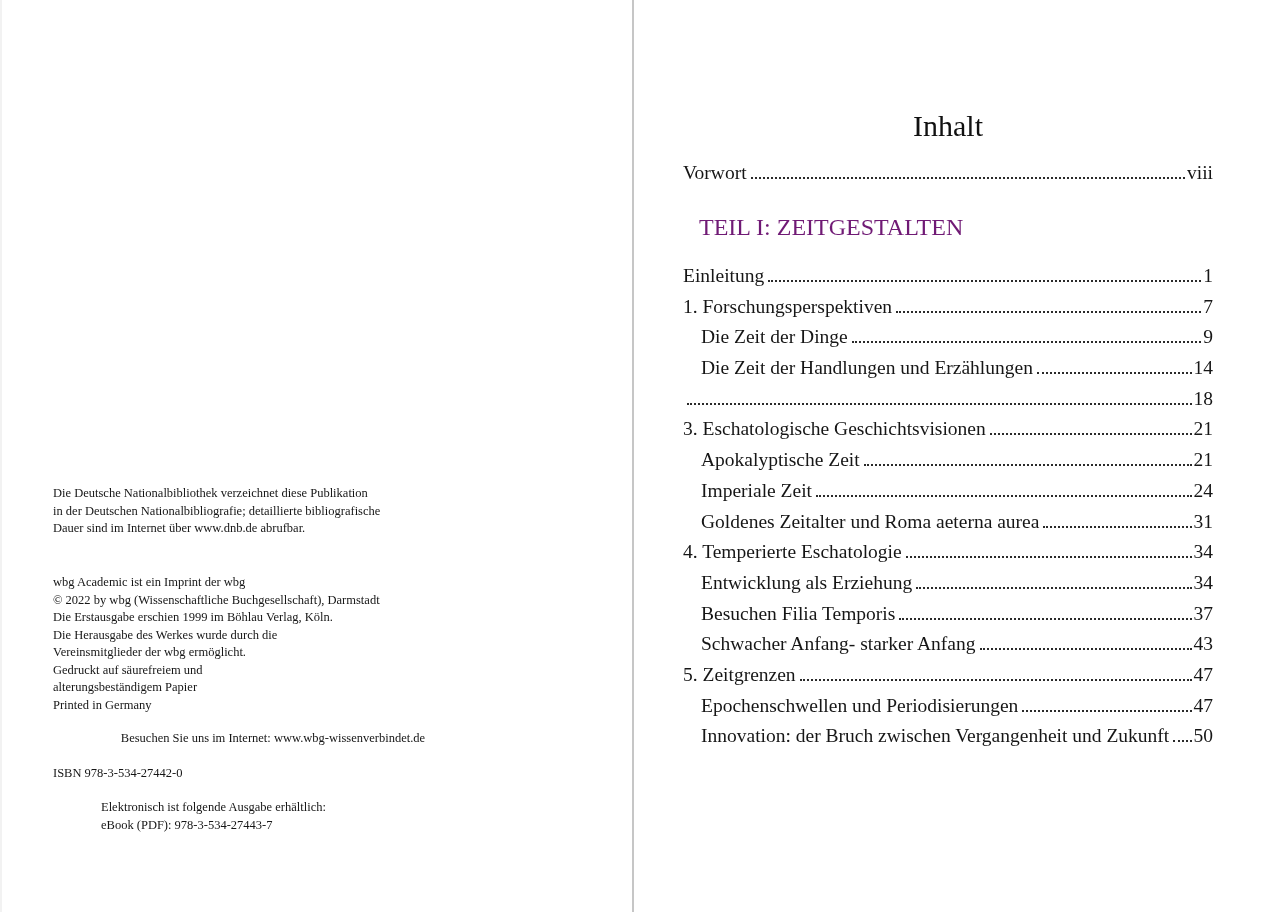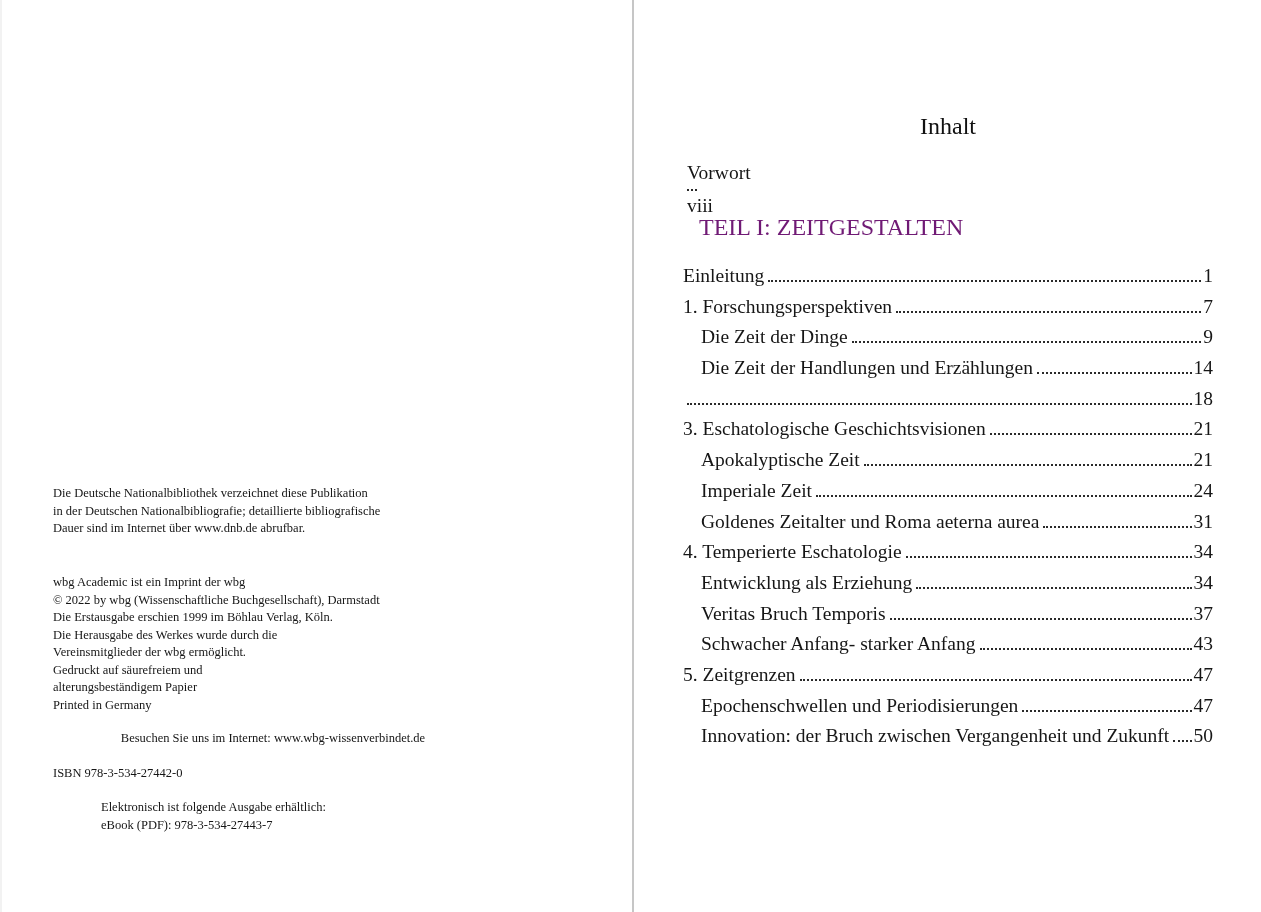--- a/index.html
+++ b/index.html
@@ -31,36 +31,36 @@
   .dnb-block      { top: 485px; }
   .copyright-block{ top: 574px; }
   .website-line   { top: 730px; text-align: center; }
   .isbn-line      { top: 765px; }
   .ebook-block    { top: 799px; margin-left: 48px; }
 
   
   .right-page { position: absolute; left: 683px; top: 0; width: 530px; height: 912px; }
   .toc-title {
     position: absolute; top: 108px; left: 0; width: 100%;
-    text-align: center; font-size: 24px; line-height: 36px; color: #111;
+    text-align: center; font-size: 30px; line-height: 36px; color: #111;
   }
   .toc-row {
     display: flex; align-items: baseline;
     font-size: 19.5px; line-height: 30.7px; height: 30.7px;
     white-space: nowrap; color: #161616;
   }
   .toc-row .toc-label { flex: 0 0 auto; }
   .toc-row.indent .toc-label { padding-left: 18px; }
   .leader {
     flex: 1 1 auto; min-width: 10px; height: 0;
     border-bottom: 2px dotted #2a2a2a;
     margin: 0 2px 0 4px;
   }
   .toc-page { flex: 0 0 auto; }
-  .front-row { position: absolute; top: 158px; left: 0; width: 100%; flex-direction: column; }
+  .front-row { position: absolute; top: 158px; left: 0; width: 100%; }
   .part-heading {
     position: absolute; top: 212px; left: 16px; width: 100%;
     font-size: 24px; line-height: 30.7px; color: #701a75;
   }
   .toc-entries { position: absolute; top: 261px; left: 0; width: 100%; }
 </style>
 </head>
 <body>
 
 <div class="canvas">
@@ -159,21 +159,21 @@
           <span class="toc-label">4. Temperierte Eschatologie</span>
           <span class="leader"></span>
           <span class="toc-page">34</span>
         </div>
         <div class="toc-row indent">
           <span class="toc-label">Entwicklung als Erziehung</span>
           <span class="leader"></span>
           <span class="toc-page">34</span>
         </div>
         <div class="toc-row indent">
-          <span class="toc-label">Veritas Bruch Temporis</span>
+          <span class="toc-label">Besuchen Filia Temporis</span>
           <span class="leader"></span>
           <span class="toc-page">37</span>
         </div>
         <div class="toc-row indent">
           <span class="toc-label">Schwacher Anfang- starker Anfang</span>
           <span class="leader"></span>
           <span class="toc-page">43</span>
         </div>
         <div class="toc-row">
           <span class="toc-label">5. Zeitgrenzen</span>

